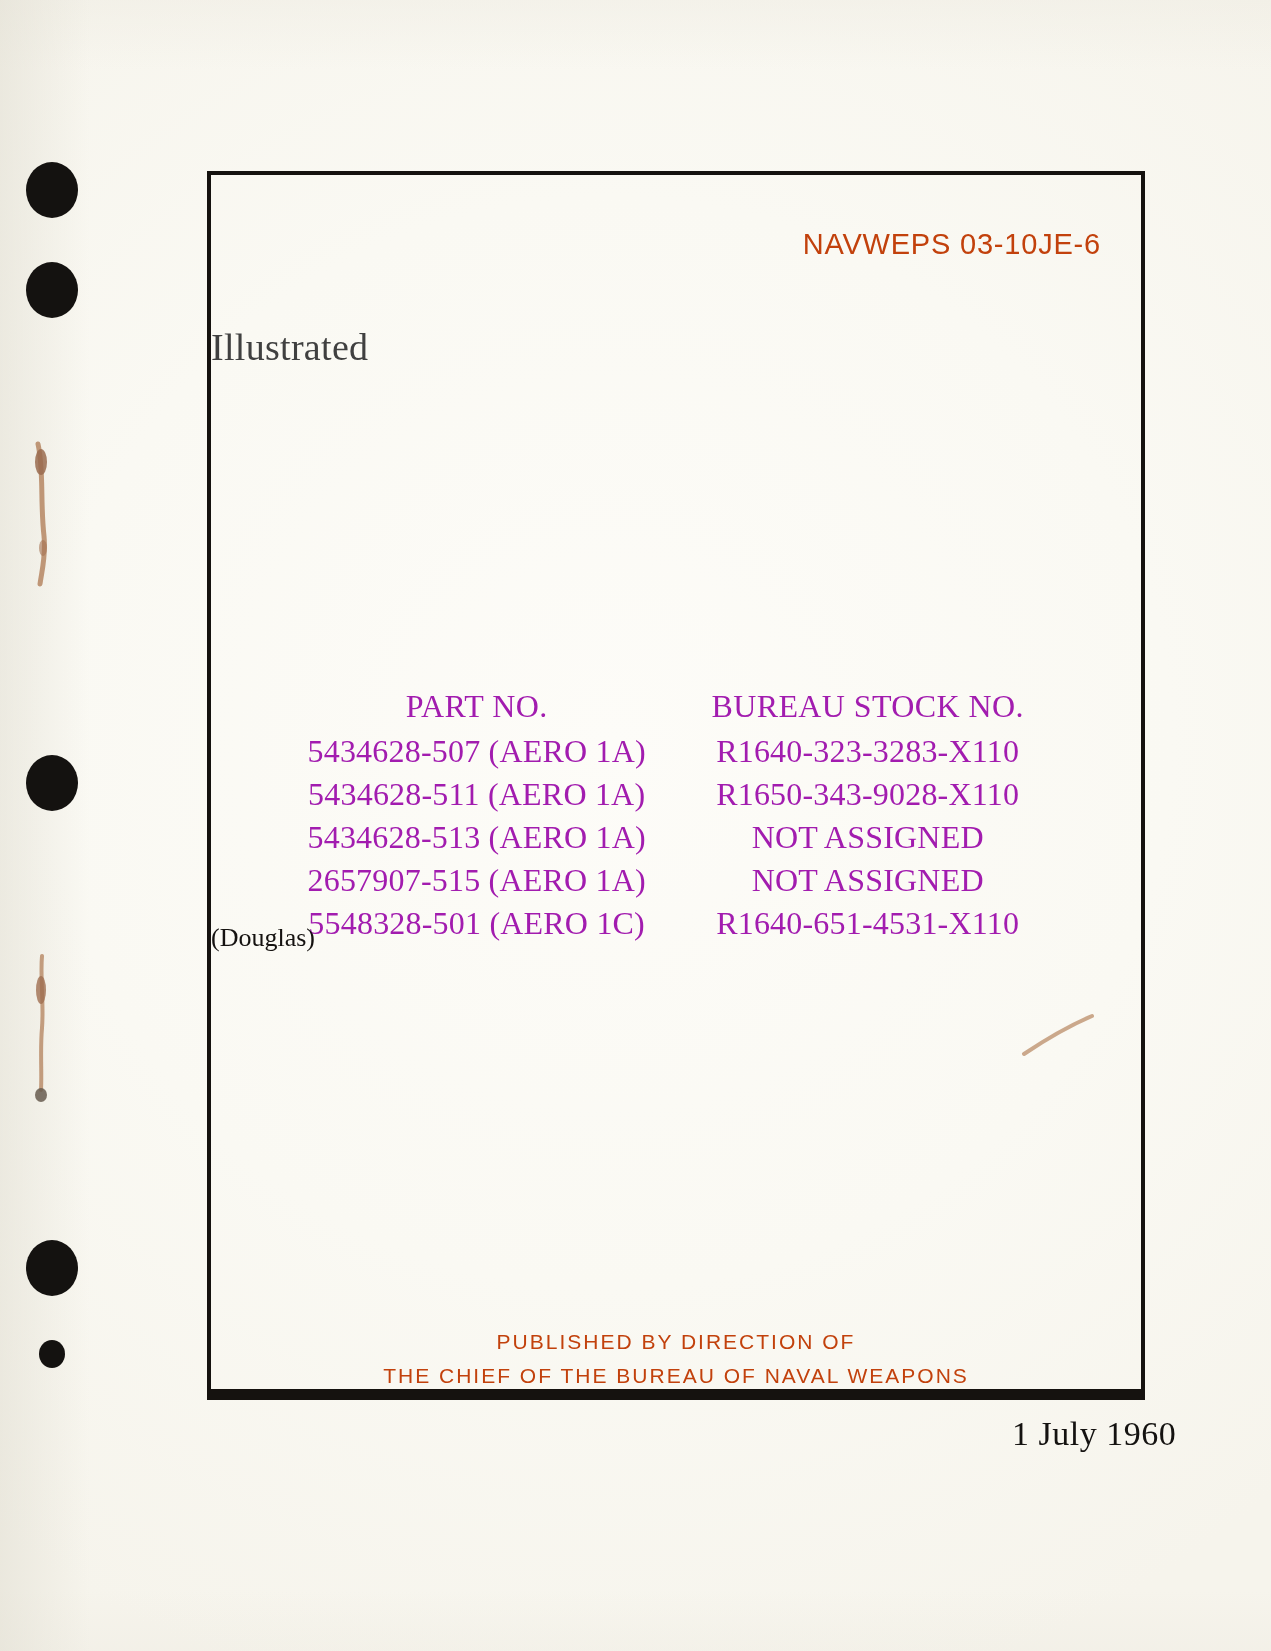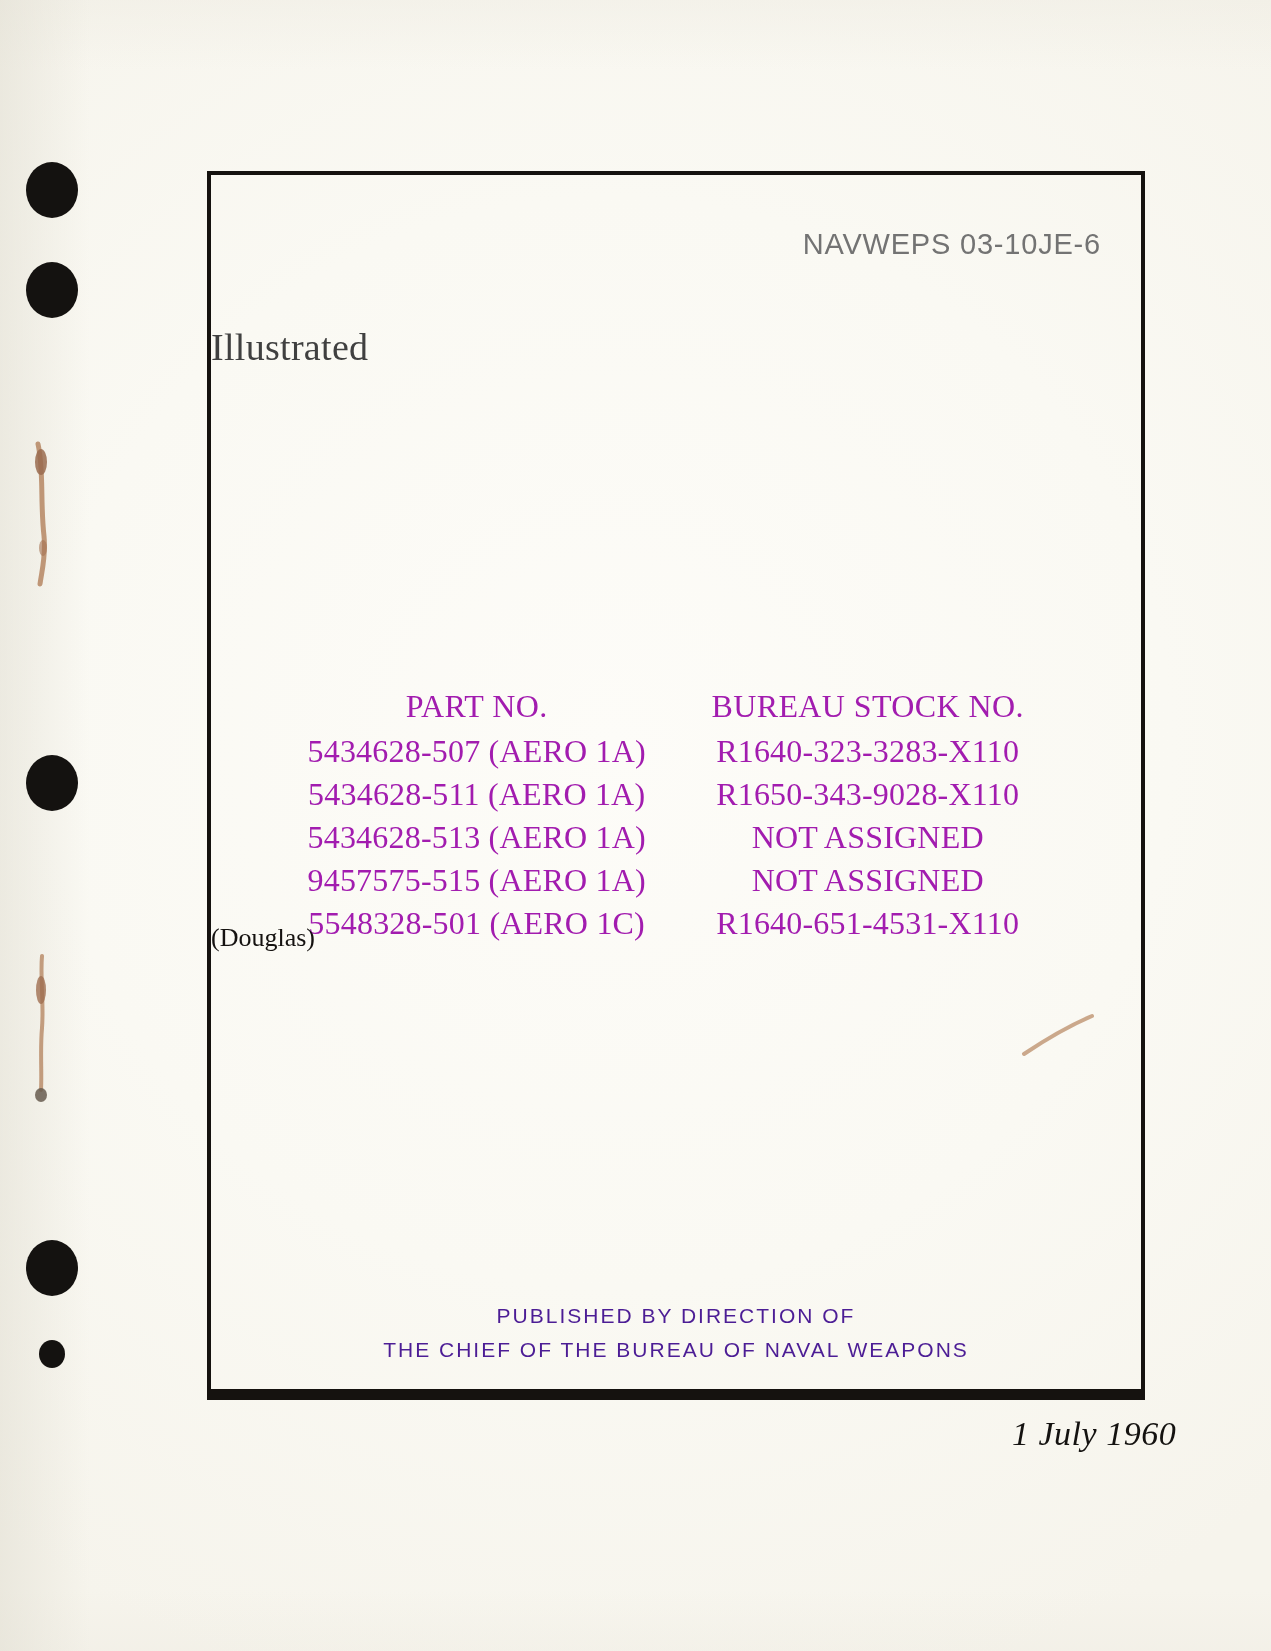--- a/index.html
+++ b/index.html
@@ -64,21 +64,21 @@
   }
 
   
   .doc-number {
     position: absolute;
     right: 40px;
     top: 53px;
     font-family: "Liberation Sans", sans-serif;
     font-size: 29px;
     letter-spacing: .8px;
-    color: #737373;
+    color: #c2410c;
     margin-left: 6px;
   }
 
   .subtitle-block {
     position: absolute;
     left: 0;
     right: 0;
     top: 150px;
     text-align: left;
     color: #404040;
@@ -150,38 +150,37 @@
     text-align: left;
     font-size: 26px;
     color: #151210;
   }
 
   
   .publisher {
     position: absolute;
     left: 0;
     right: 0;
-    top: 1124px;
+    top: 1150px;
     text-align: center;
     font-family: "Liberation Sans", sans-serif;
-    color: #4c1d95;
+    color: #c2410c;
   }
   .publisher-line {
     font-size: 21px;
     letter-spacing: 2.0px;
     line-height: 34px;
   }
 
   
   #doc-date {
     position: absolute;
     left: 1012px;
     top: 1415px;
     font-size: 34px;
-    font-style: italic;
     color: #141210;
     letter-spacing: .5px;
   }
 </style>
 </head>
 <body>
 
 <div id="page-scan"></div>
 
 <div class="punch-hole big" style="top:162px;"></div>
@@ -229,21 +228,21 @@
       </tr>
       <tr>
         <td>5434628-511  (AERO 1A)</td>
         <td>R1650-343-9028-X110</td>
       </tr>
       <tr>
         <td>5434628-513  (AERO 1A)</td>
         <td>NOT ASSIGNED</td>
       </tr>
       <tr>
-        <td>9457575-515  (AERO 1A)</td>
+        <td>2657907-515  (AERO 1A)</td>
         <td>NOT ASSIGNED</td>
       </tr>
       <tr>
         <td>5548328-501  (AERO 1C)</td>
         <td>R1640-651-4531-X110</td>
       </tr>
     </tbody>
   </table>
 
   <div class="manufacturer">(Douglas)</div>

